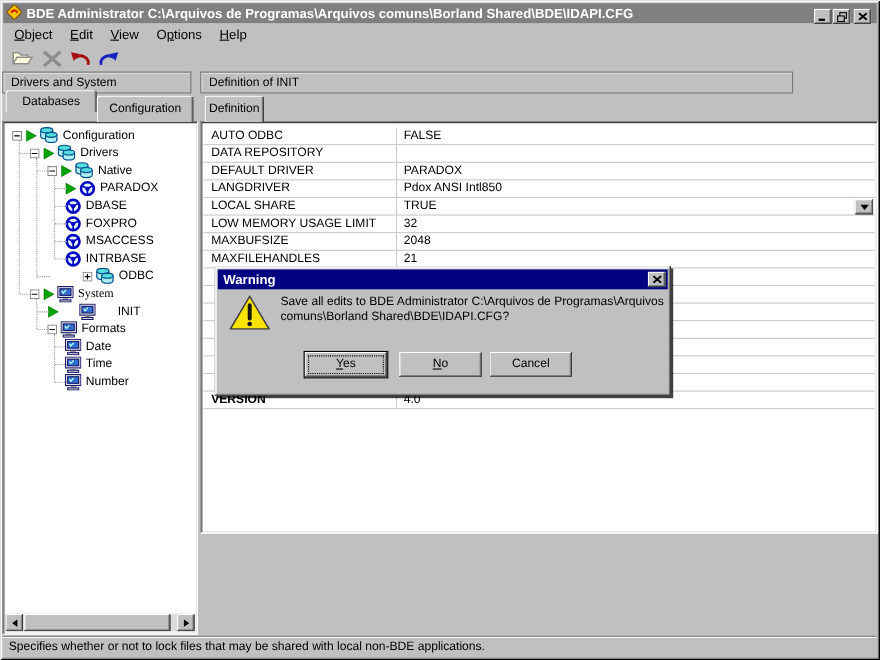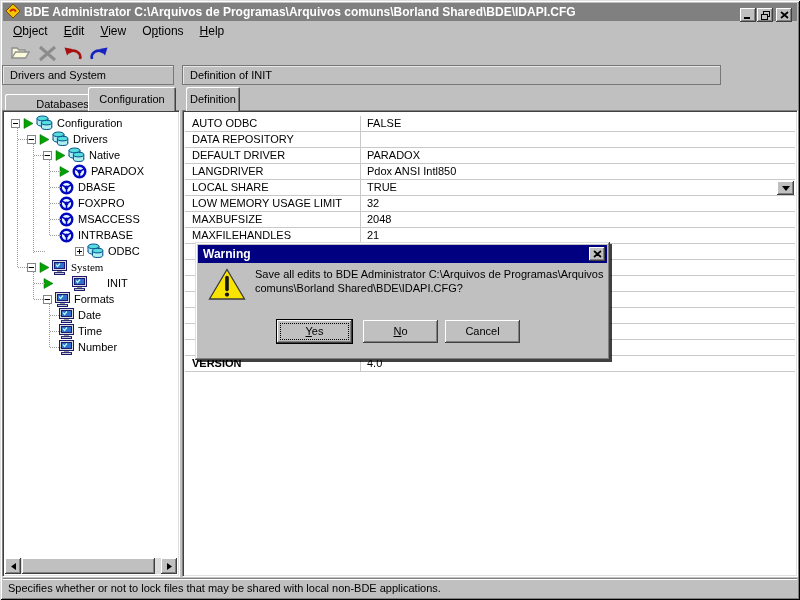--- a/index.html
+++ b/index.html
@@ -19,29 +19,29 @@
   .toolbar{position:absolute;left:3px;top:41px;height:24px;display:flex;align-items:center;padding-left:5px;}
   .tool{width:26px;height:22px;display:flex;align-items:center;justify-content:center;}
   .hdr{position:absolute;top:65px;height:20px;background:#c0c0c0;border:1px solid #777;
     box-shadow:inset 1px 1px 0 #e6e6e6;display:flex;align-items:center;padding-left:7px;box-sizing:border-box;}
   #hdr-left{left:2px;width:172px;}
   #hdr-right{left:182px;width:539px;}
   .tab{position:absolute;background:#c0c0c0;border-radius:2px 2px 0 0;
     box-shadow:inset 1px 1px 0 #fff,inset -1px 0 0 #404040,inset -2px 0 0 #808080;
     display:flex;align-items:center;justify-content:center;font-size:11px;}
   .tab.active{top:87px;height:24px;z-index:6;}
-  .tab.inactive{top:94px;height:20px;z-index:1;padding-left:16px;}
+  .tab.inactive{top:82px;height:20px;z-index:1;}
   #tab-databases{left:5px;width:83px;}
   #tab-configuration{left:88px;width:88px;}
   #tab-definition{left:186px;width:54px;}
   .panel{position:absolute;background:#fff;
     border-top:1px solid #808080;border-left:1px solid #808080;border-right:1px solid #fff;border-bottom:1px solid #fff;
     box-shadow:inset 1px 1px 0 #404040,inset -1px -1px 0 #dfdfdf;box-sizing:border-box;z-index:2;}
   #tree-panel{left:2px;top:110px;width:178px;height:467px;}
-  #grid-panel{left:182px;top:110px;width:616px;height:467px;}
+  #grid-panel{left:182px;top:110px;width:616px;height:375px;}
   #tree{position:absolute;left:2px;top:2px;right:2px;bottom:18px;background:#fff;overflow:hidden;}
   .tree-row{position:absolute;height:16px;display:flex;align-items:center;white-space:nowrap;}
   .tree-label{margin-left:4px;}
   .ebox{width:9px;height:9px;margin-right:3px;flex:none;display:flex;}
   .tarrow{margin-right:2px;flex:none;display:flex;}
   .ticon{flex:none;display:flex;}
   .vline{position:absolute;width:0;border-left:1px dotted #999;}
   .hstub{position:absolute;height:0;width:11px;border-top:1px dotted #999;}
   #hscroll{position:absolute;left:2px;right:2px;bottom:2px;height:16px;background:#dcdcdc;z-index:3;}
   .sb-btn{position:absolute;top:0;width:16px;height:16px;background:#c0c0c0;

